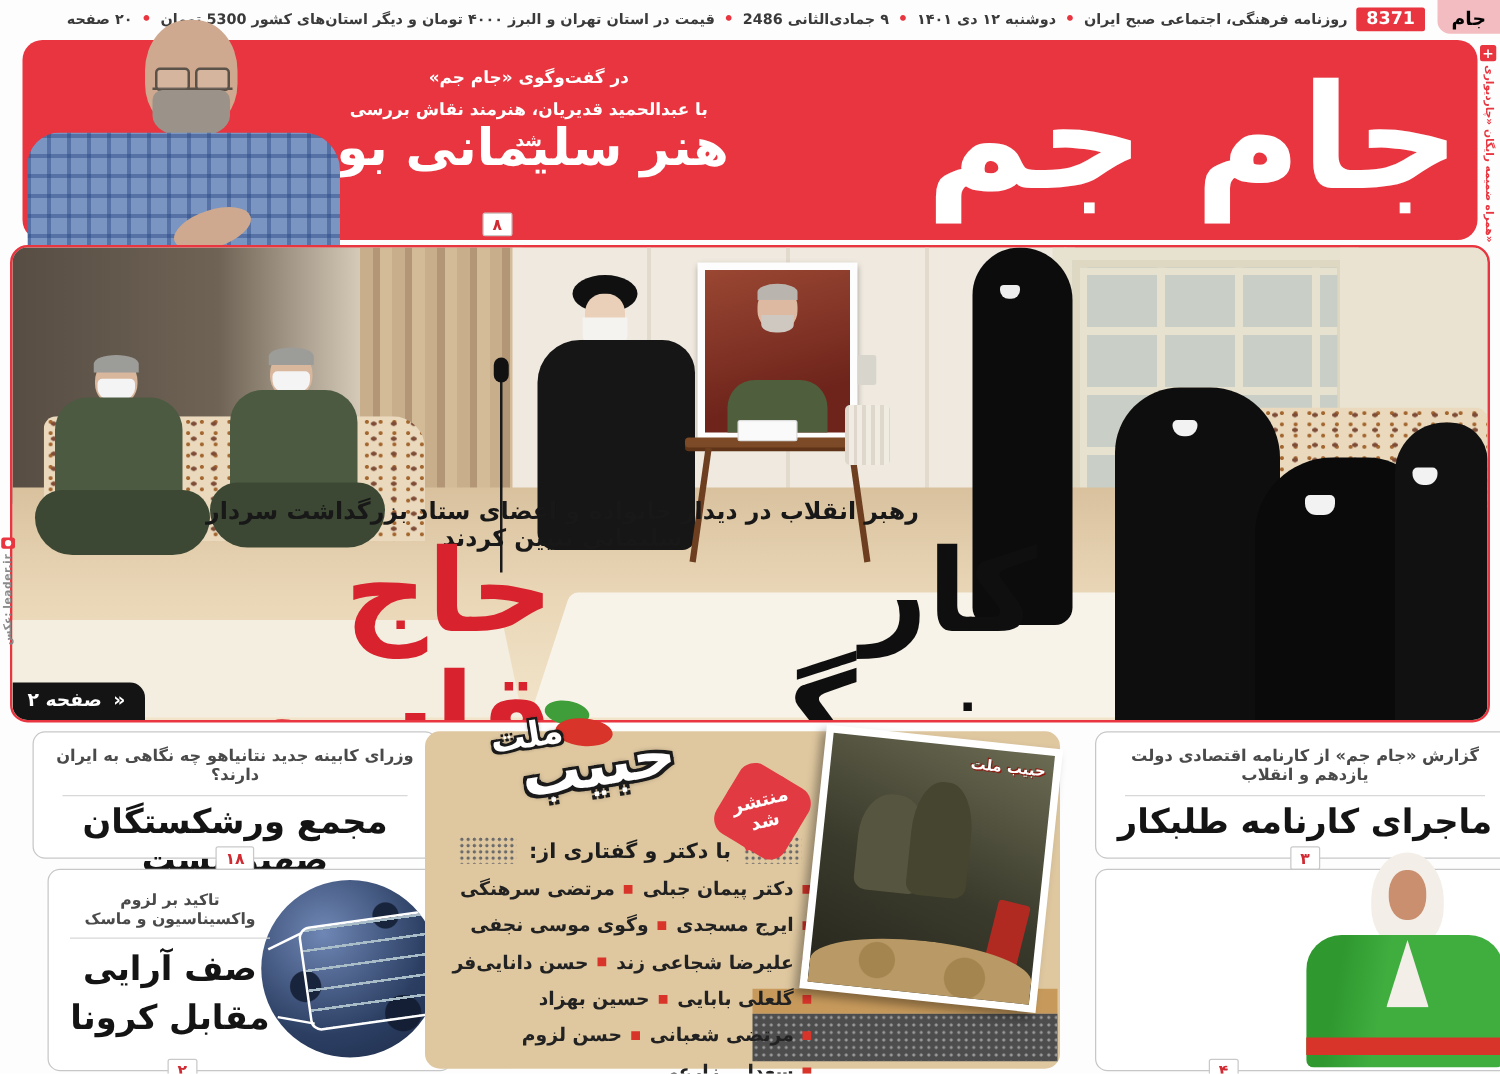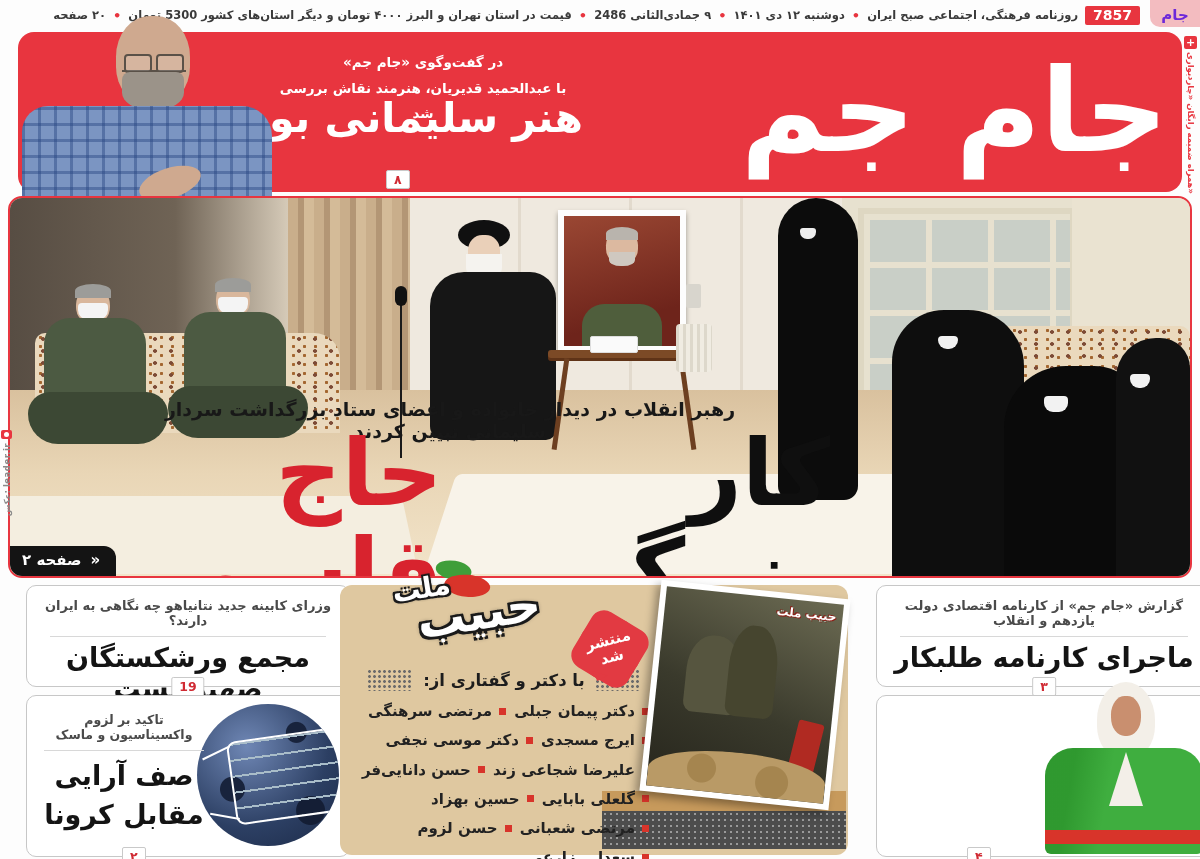--- a/index.html
+++ b/index.html
@@ -6,21 +6,21 @@
   .page{position:relative;width:1200px;height:859px;background:#fdfdfd;overflow:hidden;
         font-family:"DejaVu Sans", sans-serif;}
   
   .topbar{position:absolute;top:0;left:0;right:0;height:30px;display:flex;align-items:center;
           justify-content:flex-start;padding-right:60px;gap:7px;font-size:11.5px;color:#3a3a3a;
           font-weight:bold;direction:rtl;}
   .issue{background:#e8353f;color:#fff;padding:1px 8px 2px;font-size:14px;border-radius:2px;position:relative;}
   .issue::after{content:"";position:absolute;bottom:-5px;right:10px;border:5px solid transparent;border-top-color:#e8353f;}
   .tb-sep::before{content:"•";color:#e8353f;font-size:13px;}
   .tr-mark{position:absolute;right:0;top:0;width:50px;height:27px;background:#f3bcc0;border-radius:0 0 0 10px;
-           overflow:hidden;color:#6d28d9;font-weight:bold;font-size:15px;text-align:center;line-height:30px;}
+           overflow:hidden;color:#000000;font-weight:bold;font-size:15px;text-align:center;line-height:30px;}
   
   .banner{position:absolute;left:18px;top:32px;width:1164px;height:160px;background:#e8353f;border-radius:16px;}
   .logo{position:absolute;right:14px;top:-10px;height:178px;display:flex;align-items:center;
         font-size:116px;font-weight:bold;color:#fff;letter-spacing:-5px;line-height:1;}
   .f-kicker{position:absolute;left:250px;top:18px;width:310px;text-align:center;color:#fff;
             font-size:13.5px;font-weight:bold;line-height:1.9;direction:rtl;}
   .f-headline{position:absolute;left:140px;top:62px;width:480px;text-align:center;color:#fff;
               font-size:41px;font-weight:900;direction:rtl;}
   .pbadge{background:#fff;border:1px solid #c9c9c9;color:#d02a33;font-weight:bold;font-size:12.5px;
           padding:0 7px;line-height:17px;border-radius:2px;text-align:center;}
@@ -170,21 +170,21 @@
             font-size:15px;font-weight:800;color:#222;line-height:1.95;padding-right:6px;}
   .nm{white-space:nowrap;}
   .nm::before{content:"";display:inline-block;width:7px;height:7px;background:#d8342a;margin:0 3px 1px 7px;vertical-align:middle;}
 </style>
 </head>
 <body>
 
 <div class="page">
 
   <div class="topbar">
-    <span class="issue">7857</span>
+    <span class="issue">8371</span>
     <span>روزنامه فرهنگی، اجتماعی صبح ایران</span>
     <span class="tb-sep"></span>
     <span>دوشنبه ۱۲ دی ۱۴۰۱</span>
     <span class="tb-sep"></span>
     <span>۹ جمادی‌الثانی 2486</span>
     <span class="tb-sep"></span>
     <span>قیمت در استان تهران و البرز ۴۰۰۰ تومان و دیگر استان‌های کشور 5300 تومان</span>
     <span class="tb-sep"></span>
     <span>۲۰ صفحه</span>
   </div>
@@ -284,24 +284,24 @@
 
   <div class="credit">
     <span class="cam"></span>
     <span class="credit-text">عکس: leader.ir</span>
   </div>
 
   <div class="sbox" style="left:8px;top:585px;width:322px;height:100px;">
     <div class="kicker">وزرای کابینه جدید نتانیاهو چه نگاهی به ایران دارند؟</div>
     <div class="divider"></div>
     <div class="headline">مجمع ورشکستگان صهیونیست</div>
-    <div class="pbadge badge-bot">19</div>
-  </div>
-
-  <div class="sbox" style="left:8px;top:695px;width:322px;height:160px;text-decoration:underline;">
+    <div class="pbadge badge-bot">۱۸</div>
+  </div>
+
+  <div class="sbox" style="left:20px;top:695px;width:322px;height:160px;text-decoration:underline;">
     <div class="globe">
       <div class="gmask"></div>
     </div>
     <div class="col-txt" style="left:4px;top:4px;width:186px;">
       <div class="kicker" style="font-size:12.5px;">تاکید بر لزوم واکسیناسیون و ماسک</div>
       <div class="divider"></div>
       <div class="headline ml">
         <span>صف آرایی</span><br>
         <span>مقابل کرونا</span>
       </div>
@@ -351,21 +351,21 @@
     </div>
     <div class="ad-lead">
       <span class="dots"></span>
       <span class="ad-lead-text">با دکتر و گفتاری از:</span>
       <span class="dots"></span>
     </div>
     <div class="ad-names">
       <span class="nm">دکتر پیمان جبلی</span>
       <span class="nm">مرتضی سرهنگی</span>
       <span class="nm">ایرج مسجدی</span>
-      <span class="nm">دکتر موسی نجفی</span>
+      <span class="nm">وگوی موسی نجفی</span>
       <span class="nm">علیرضا شجاعی زند</span>
       <span class="nm">حسن دانایی‌فر</span>
       <span class="nm">گلعلی بابایی</span>
       <span class="nm">حسین بهزاد</span>
       <span class="nm">مرتضی شعبانی</span>
       <span class="nm">حسن لزوم</span>
       <span class="nm">سعدا... زارعی</span>
     </div>
   </div>
 

